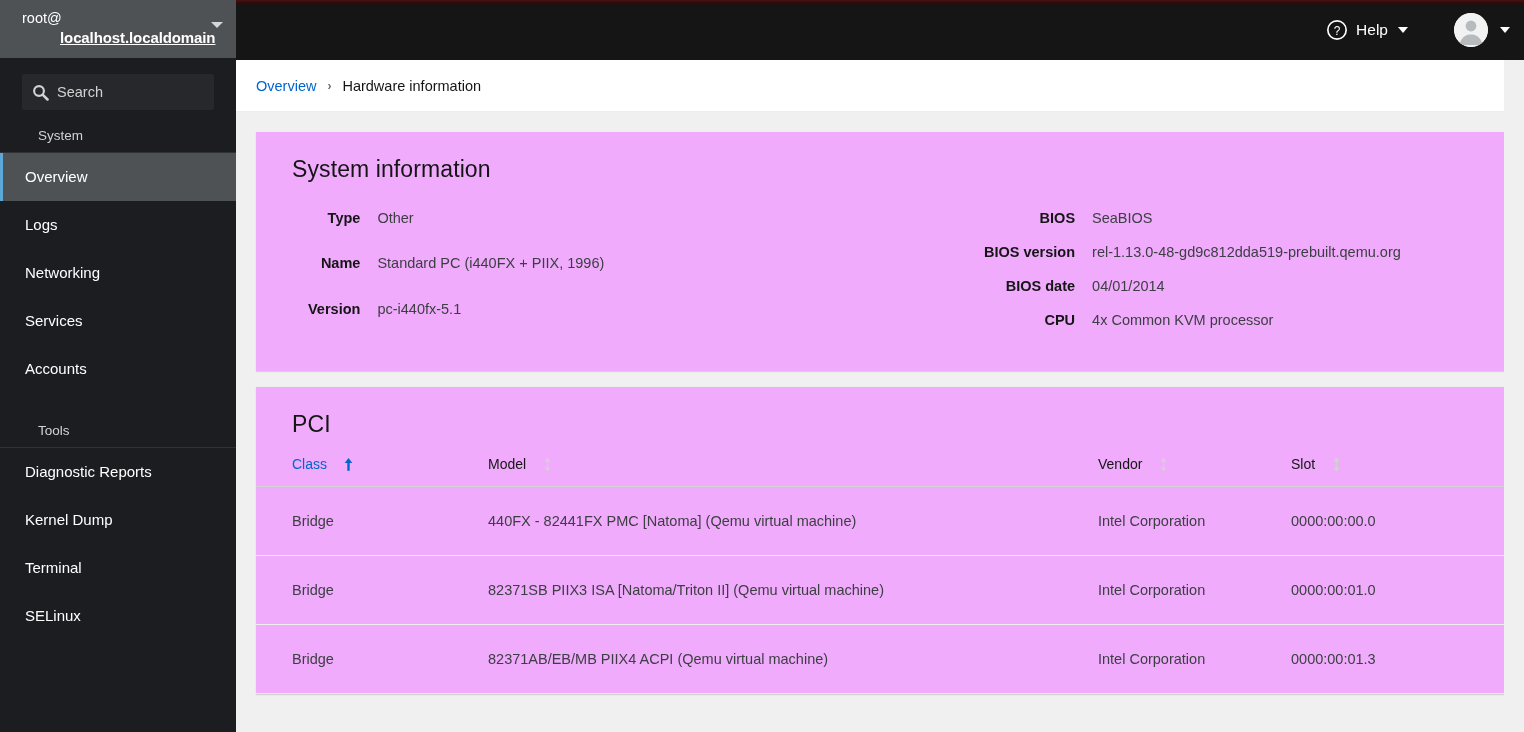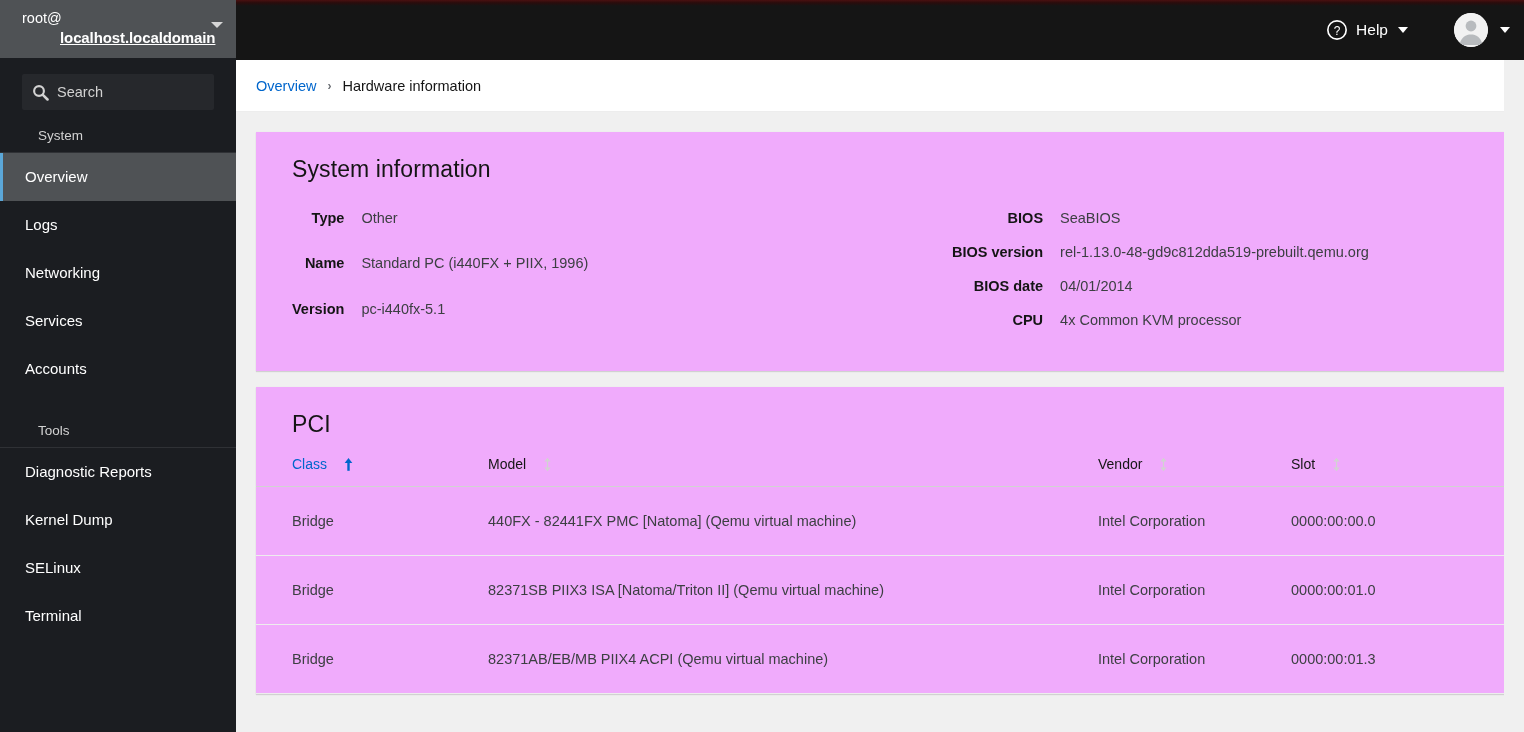--- a/index.html
+++ b/index.html
@@ -131,21 +131,21 @@
   }
   .card-title {
     font-size: 23px; color: #151515; font-weight: 400;
     padding: 24px 0 18px 36px;
     letter-spacing: 0.1px;
   }
   .sysinfo-body {
     display: flex;
     padding: 0 36px 34px 36px;
   }
-  .dl { display: grid; grid-template-columns: auto 1fr; column-gap: 17px; row-gap: 0; }
+  .dl { display: grid; grid-template-columns: auto 1fr; column-gap: 17px; row-gap: 0; margin-left: 16px; }
   .dl-col-left { width: 660px; }
   .dl-col-right { flex: 1; }
   .dt {
     font-size: 14.5px; color: #151515; font-weight: 700;
     text-align: right; padding: 6px 0; line-height: 22px;
   }
   .dd {
     font-size: 14.5px; color: #3c3f42; padding: 6px 0; line-height: 22px;
   }
 
@@ -219,24 +219,24 @@
     <div class="nav-gap"></div>
 
     <div class="nav-group-label">Tools</div>
     <div class="nav-item">
       <span>Diagnostic Reports</span>
     </div>
     <div class="nav-item">
       <span>Kernel Dump</span>
     </div>
     <div class="nav-item">
+      <span>Terminal</span>
+    </div>
+    <div class="nav-item">
       <span>SELinux</span>
-    </div>
-    <div class="nav-item">
-      <span>Terminal</span>
     </div>
   </aside>
 
   <div class="main">
 
     <header class="topbar">
       <div class="help-btn">
         <svg class="q-icon" viewBox="0 0 24 24">
           <circle cx="12" cy="12" r="10" fill="none" stroke="#fff" stroke-width="1.8"></circle>
           <text x="12" y="17" text-anchor="middle" font-size="13" font-family="Liberation Sans, sans-serif" fill="#fff">?</text>

